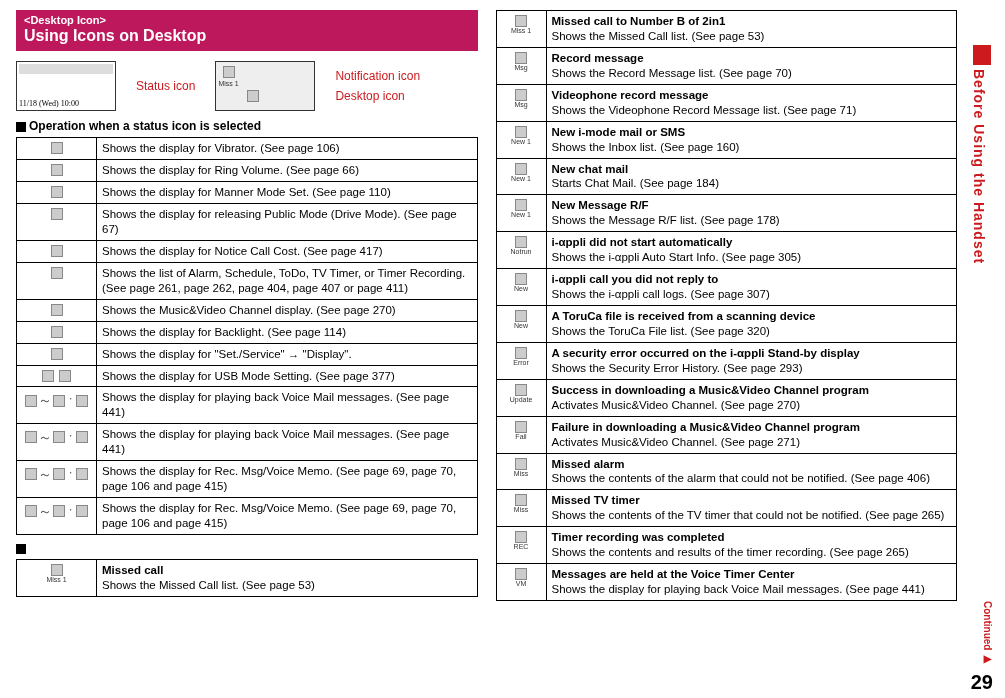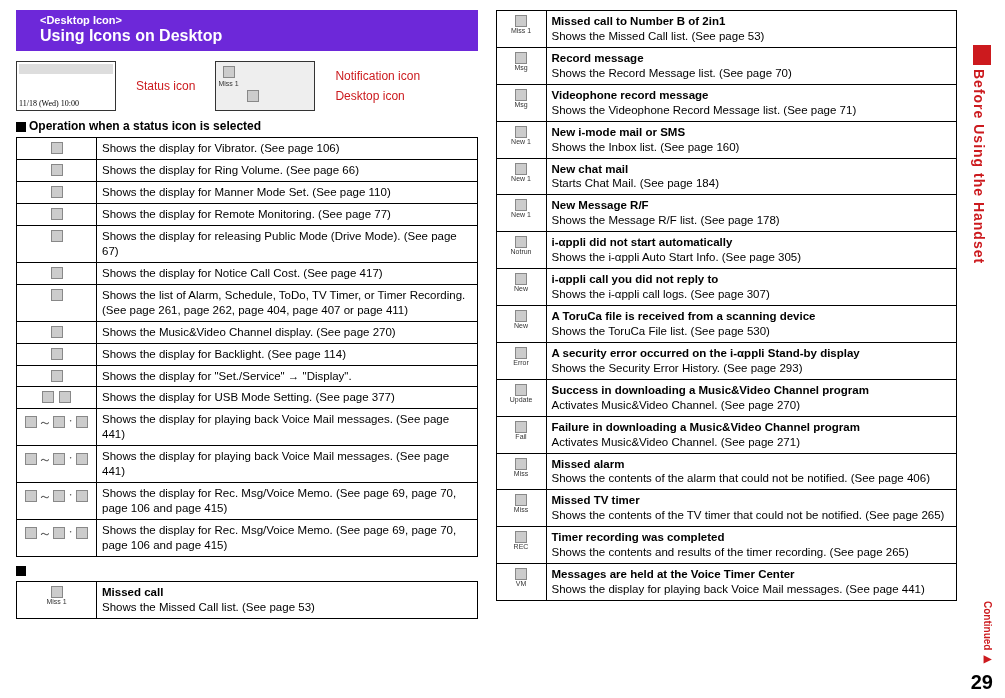--- a/index.html
+++ b/index.html
@@ -13,23 +13,23 @@
     color: #000;
   }
   .page {
     display: flex;
     gap: 18px;
     padding: 10px 48px 10px 16px;
     height: 100%;
   }
   .col { flex: 1; min-width: 0; }
   .titlebar {
-    background: #6d28d9;
+    background: #be185d;
     color: #fff;
-    padding: 4px 8px 6px 24px;
+    padding: 4px 8px 6px 8px;
     margin-bottom: 10px;
   }
   .tb-top { font-size: 11px; font-weight: bold; }
   .tb-main { font-size: 16px; font-weight: bold; line-height: 1.2; }
   .illus-row { display: flex; align-items: center; gap: 20px; margin-bottom: 8px; }
   .screen {
     width: 100px; height: 50px; border: 1px solid #333; background: #fff;
     display: flex; flex-direction: column; justify-content: space-between;
     font-size: 8px; padding: 2px; font-family: Liberation Serif, serif;
   }
@@ -140,24 +140,20 @@
           <tr>
             <td class="iconcell"><span class="ic"></span></td>
             <td>Shows the display for Ring Volume. (See page 66)</td>
           </tr>
           <tr>
             <td class="iconcell"><span class="ic"></span></td>
             <td>Shows the display for Manner Mode Set. (See page 110)</td>
           </tr>
           <tr>
             <td class="iconcell"><span class="ic"></span></td>
-            <td>Shows the display for Remote Monitoring. (See page 77)</td>
-          </tr>
-          <tr>
-            <td class="iconcell"><span class="ic"></span></td>
             <td>Shows the display for releasing Public Mode (Drive Mode). (See page 67)</td>
           </tr>
           <tr>
             <td class="iconcell"><span class="ic"></span></td>
             <td>Shows the display for Notice Call Cost. (See page 417)</td>
           </tr>
           <tr>
             <td class="iconcell"><span class="ic"></span></td>
             <td>Shows the list of Alarm, Schedule, ToDo, TV Timer, or Timer Recording. (See page 261, page 262, page 404, page 407 or page 411)</td>
           </tr>
@@ -238,21 +234,21 @@
           <tr>
             <td class="iconcell"><span class="ic"></span><span class="micro">Notrun</span></td>
             <td><span class="b">i-αppli did not start automatically</span><br><span>Shows the i-αppli Auto Start Info. (See page 305)</span></td>
           </tr>
           <tr>
             <td class="iconcell"><span class="ic"></span><span class="micro">New</span></td>
             <td><span class="b">i-αppli call you did not reply to</span><br><span>Shows the i-αppli call logs. (See page 307)</span></td>
           </tr>
           <tr>
             <td class="iconcell"><span class="ic"></span><span class="micro">New</span></td>
-            <td><span class="b">A ToruCa file is received from a scanning device</span><br><span>Shows the ToruCa File list. (See page 530)</span></td>
+            <td><span class="b">A ToruCa file is received from a scanning device</span><br><span>Shows the ToruCa File list. (See page 320)</span></td>
           </tr>
           <tr>
             <td class="iconcell"><span class="ic"></span><span class="micro">Error</span></td>
             <td><span class="b">A security error occurred on the i-αppli Stand-by display</span><br><span>Shows the Security Error History. (See page 293)</span></td>
           </tr>
           <tr>
             <td class="iconcell"><span class="ic"></span><span class="micro">Update</span></td>
             <td><span class="b">Success in downloading a Music&amp;Video Channel program</span><br><span>Activates Music&amp;Video Channel. (See page 270)</span></td>
           </tr>
           <tr>

